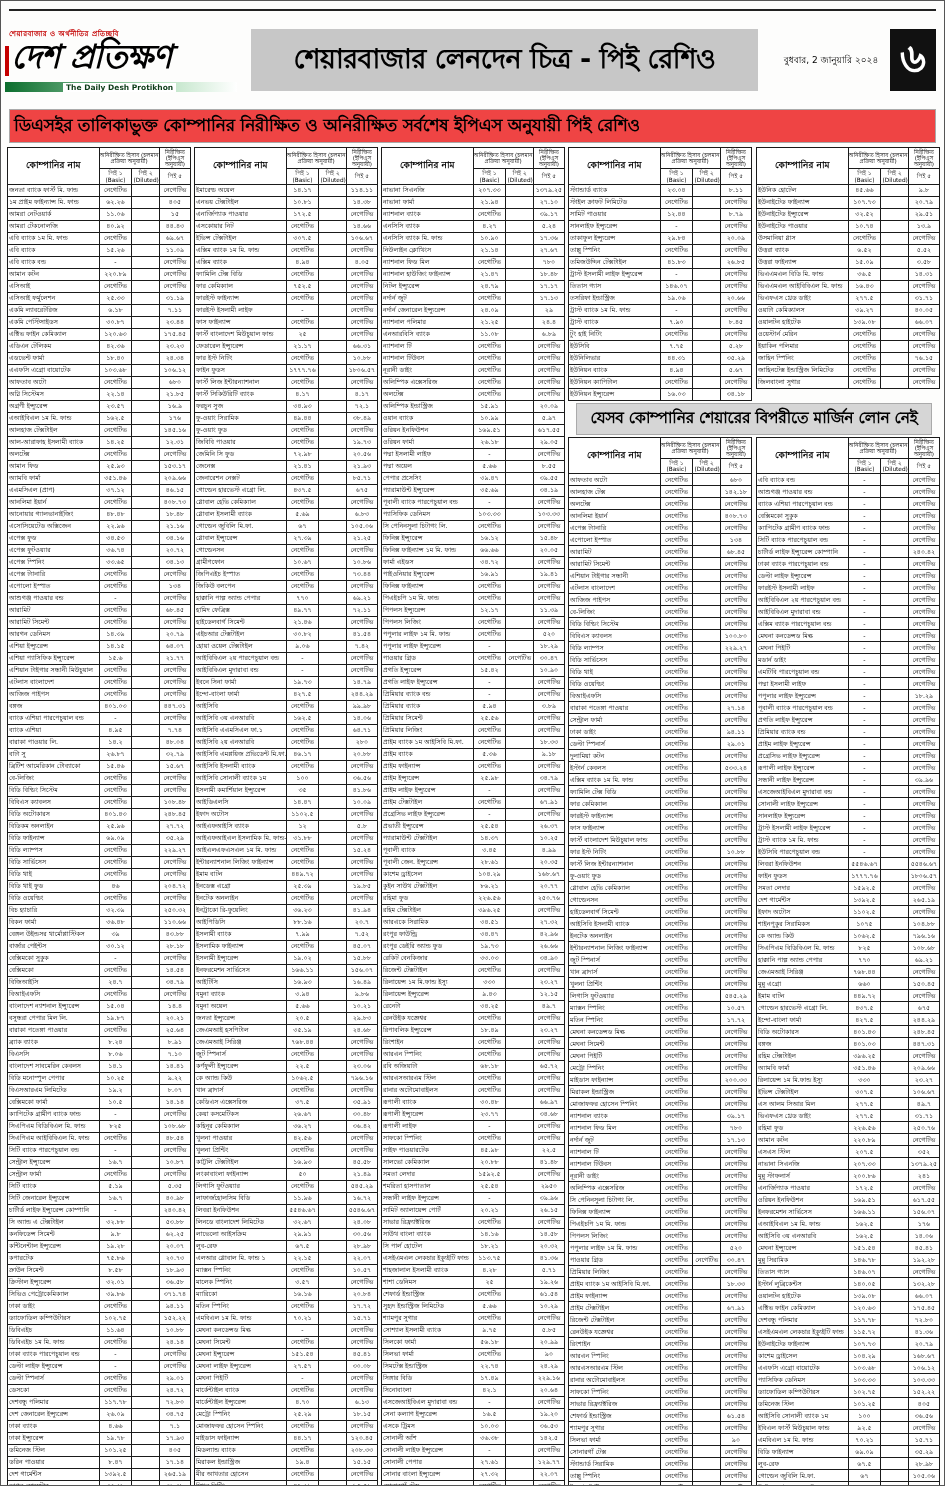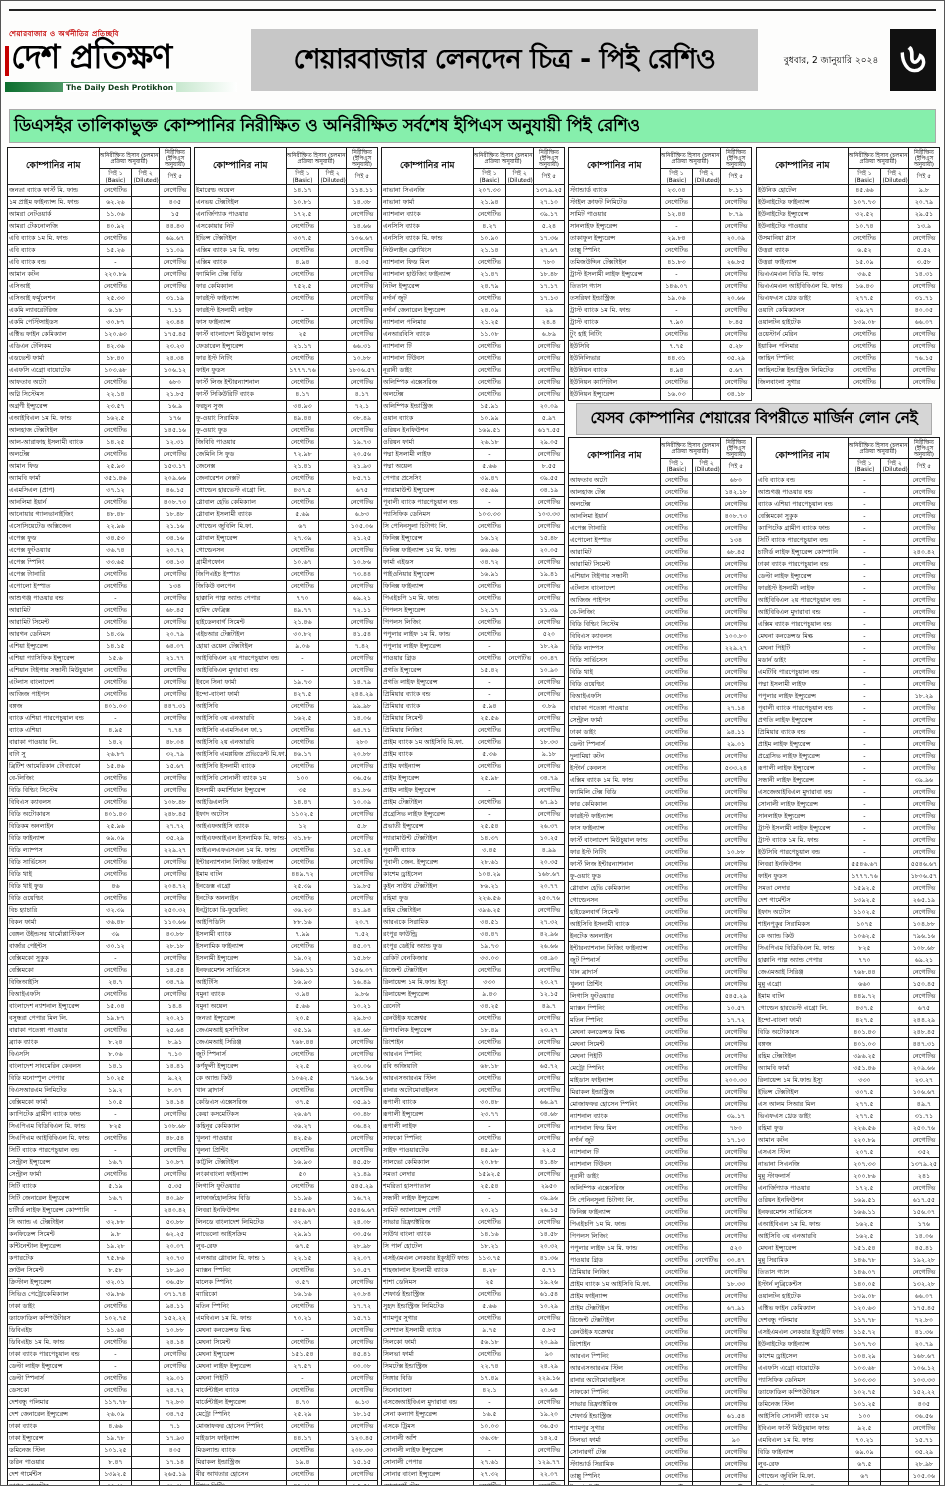--- a/index.html
+++ b/index.html
@@ -5,33 +5,33 @@
   html,body{margin:0;padding:0;background:#888;}
   .page{position:relative;width:945px;height:1486px;background:#fdfdfc;margin:0 auto;
         font-family:"DejaVu Sans","Liberation Sans",sans-serif;color:#000;overflow:hidden;
         box-sizing:border-box;border:1px solid #555;}
   .top-rule{height:2px;background:#222;margin:8px 8px 0 8px;}
   
   .hdr{display:flex;align-items:center;padding:6px 8px 4px 4px;height:96px;box-sizing:border-box;}
   .logo{width:232px;flex:none;}
   .logo-tagline{font-size:7px;color:#c40000;font-weight:bold;letter-spacing:.5px;margin-left:4px;}
   .logo-name{font-size:33px;font-weight:bold;line-height:1.05;letter-spacing:-1px;
-             font-family:"DejaVu Serif","Liberation Serif",serif;position:relative;padding-left:6px;}
+             font-family:"DejaVu Serif","Liberation Serif",serif;position:relative;padding-left:6px;font-style:italic;}
   .logo-name:before{content:"";position:absolute;left:0;top:6px;width:4px;height:30px;background:#c40000;}
   .logo-en{height:10px;background:linear-gradient(90deg,#0c6e2e,#bfe4c7 70%,#fff);
            display:flex;align-items:center;margin-top:8px;}
   .logo-en span{font-size:7.5px;color:#0b3b17;font-weight:bold;margin-left:58px;background:#fff;padding:0 3px;}
   .title-box{flex:1;background:#c7c7c7;margin:0 14px;height:62px;display:flex;align-items:center;
              justify-content:center;font-size:27px;font-weight:bold;letter-spacing:-.5px;}
   .date-line{width:118px;font-size:9px;text-align:center;flex:none;}
   .page-num{width:46px;height:62px;background:#111;color:#fff;font-size:40px;font-weight:bold;
             display:flex;align-items:center;justify-content:center;flex:none;
             font-family:"DejaVu Serif","Liberation Serif",serif;}
   
-  .subtitle{margin:2px 8px;background:#86efac;border:1px solid #aaa;font-size:17px;font-weight:bold;
+  .subtitle{margin:2px 8px;background:#ef4444;border:1px solid #aaa;font-size:17px;font-weight:bold;
             padding:2px 4px;letter-spacing:-.3px;}
   
   .content{display:flex;gap:3px;padding:2px 6px 0 6px;align-items:flex-start;}
   .col{width:184px;flex:none;}
   .right-block{width:372px;flex:none;}
   .top-tables,.margin-tables{display:flex;gap:4px;align-items:flex-start;}
   .top-tables .col,.margin-tables .col{width:184px;}
   table.pe{width:100%;border-collapse:collapse;table-layout:fixed;background:#fff;}
   table.pe col.c-name{width:50%;} table.pe col.c-p1{width:18%;}
   table.pe col.c-p2{width:15%;}  table.pe col.c-p3{width:17%;}

